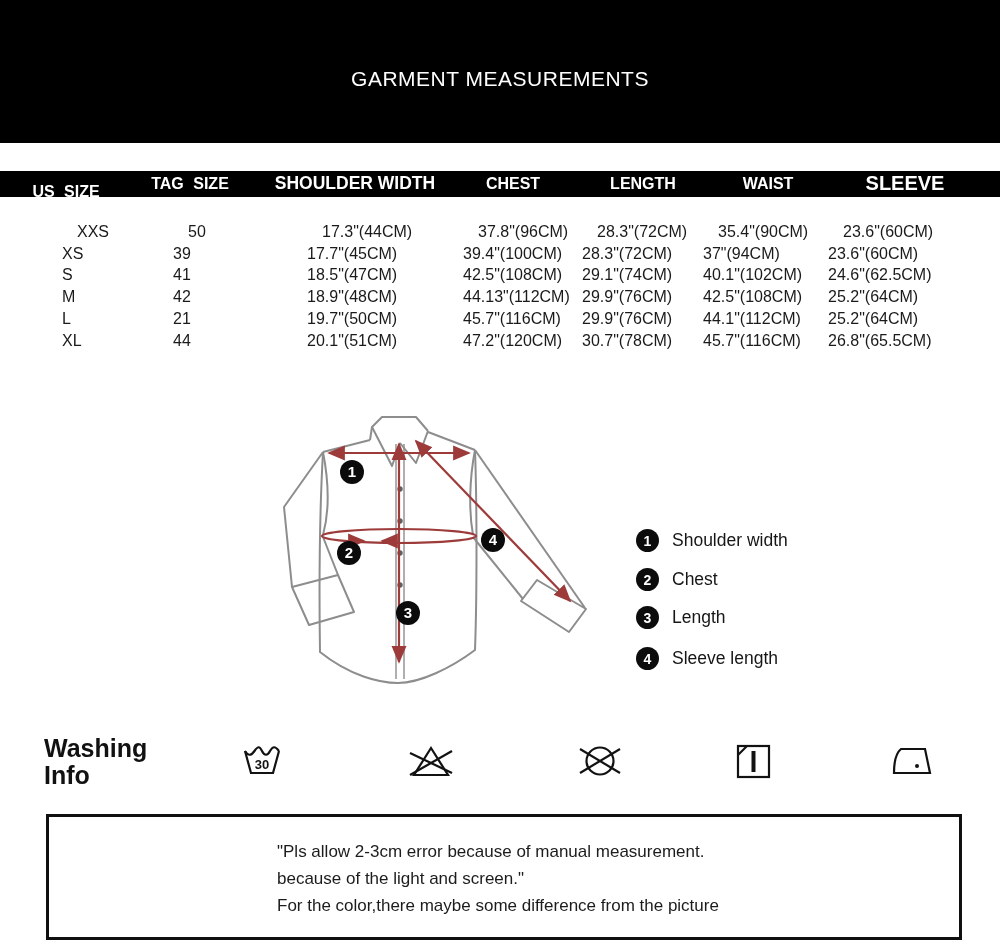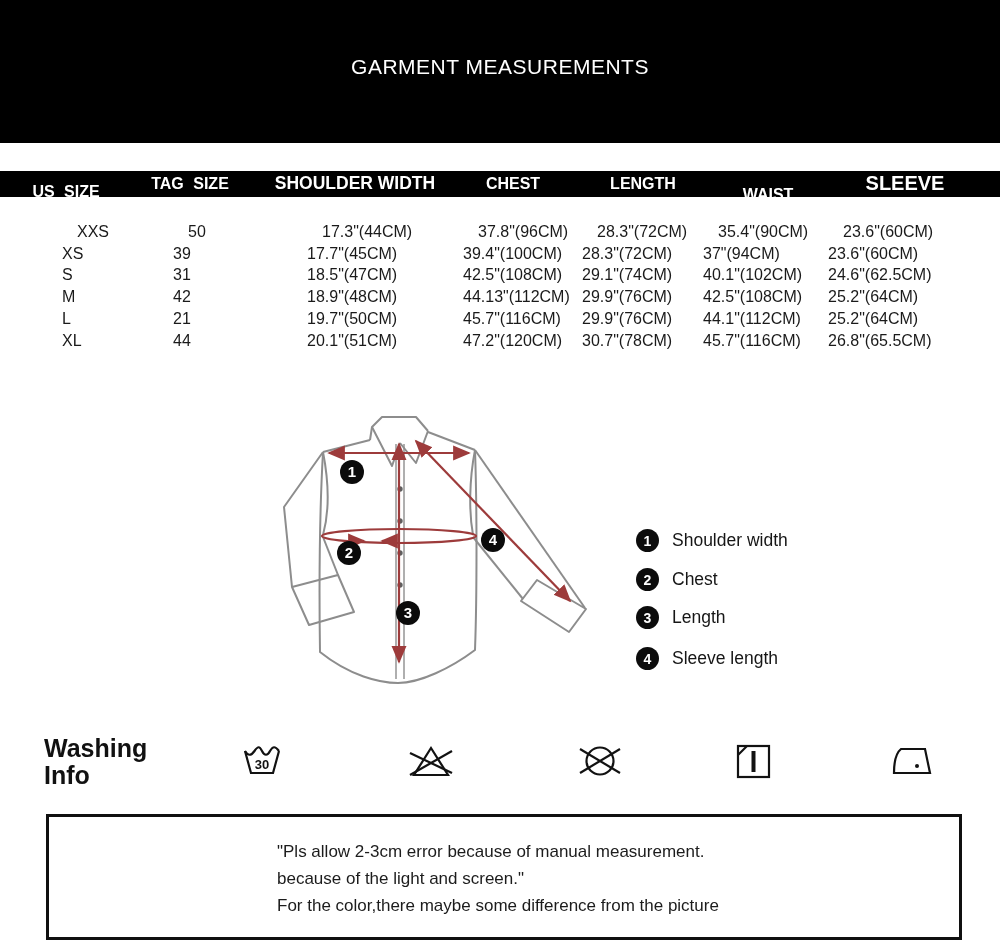--- a/index.html
+++ b/index.html
@@ -1,33 +1,33 @@
 <!DOCTYPE html>
 <html><head>
 <meta charset="utf-8">
 <style>
   html,body{margin:0;padding:0;background:#fff;}
   .stage{position:relative;width:1000px;height:944px;background:#ffffff;overflow:hidden;
          font-family:"Liberation Sans",sans-serif;}
 
   
   .titlebar{position:absolute;left:0;top:0;width:1000px;height:143px;background:#000;}
-  .title{position:absolute;left:0;right:0;top:55px;text-align:center;color:#fff;
+  .title{position:absolute;left:0;right:0;top:67px;text-align:center;color:#fff;
          font-size:21px;font-weight:400;letter-spacing:.5px;}
 
   
   .thead{position:absolute;left:0;top:171px;width:1000px;height:26px;background:#000;}
   .th{position:absolute;top:0;height:26px;line-height:26px;color:#fff;font-weight:700;
       font-size:16px;transform:translateX(-50%);white-space:nowrap;}
   .h0{left:66px;word-spacing:5px;margin-top:8px;}
   .h1{left:190px;word-spacing:5px;}
   .h2{left:355px;font-size:17.5px;line-height:24px;}
   .h3{left:513px;}
   .h4{left:643px;}
-  .h5{left:768px;margin-top:11px;}
+  .h5{left:768px;}
   .h6{left:905px;font-size:20px;line-height:24px;}
 
   .t-row{position:absolute;left:0;width:1000px;height:22px;}
   .t-cell{position:absolute;top:0;line-height:22px;font-size:16px;color:#1a1a1a;white-space:nowrap;}
 
   
   .diagram{position:absolute;left:265px;top:395px;width:368px;height:312px;}
 
   
   .legend-item{position:absolute;left:636px;display:flex;align-items:center;gap:13px;}
@@ -81,21 +81,21 @@
         <span class="t-cell" style="left: 62px;">XS</span>
         <span class="t-cell" style="left: 173px;">39</span>
         <span class="t-cell" style="left: 307px;">17.7"(45CM)</span>
         <span class="t-cell" style="left: 463px;">39.4"(100CM)</span>
         <span class="t-cell" style="left: 582px;">28.3"(72CM)</span>
         <span class="t-cell" style="left: 703px;">37"(94CM)</span>
         <span class="t-cell" style="left: 828px;">23.6"(60CM)</span>
       </div>
       <div class="t-row" style="top: 264.4px;">
         <span class="t-cell" style="left: 62px;">S</span>
-        <span class="t-cell" style="left: 173px;">31</span>
+        <span class="t-cell" style="left: 173px;">41</span>
         <span class="t-cell" style="left: 307px;">18.5"(47CM)</span>
         <span class="t-cell" style="left: 463px;">42.5"(108CM)</span>
         <span class="t-cell" style="left: 582px;">29.1"(74CM)</span>
         <span class="t-cell" style="left: 703px;">40.1"(102CM)</span>
         <span class="t-cell" style="left: 828px;">24.6"(62.5CM)</span>
       </div>
       <div class="t-row" style="top: 286.1px;">
         <span class="t-cell" style="left: 62px;">M</span>
         <span class="t-cell" style="left: 173px;">42</span>
         <span class="t-cell" style="left: 307px;">18.9"(48CM)</span>

